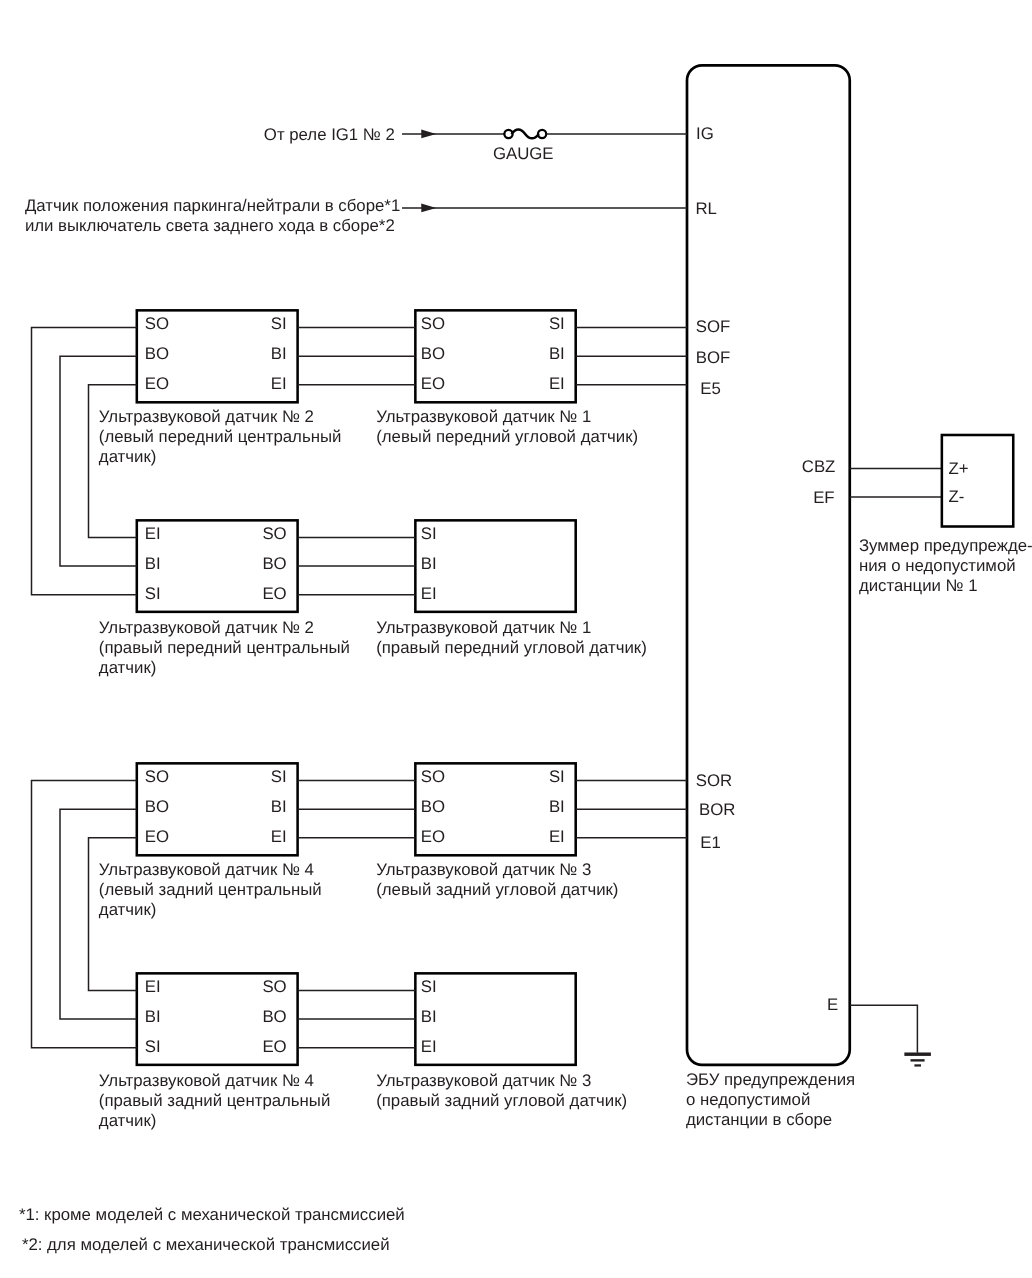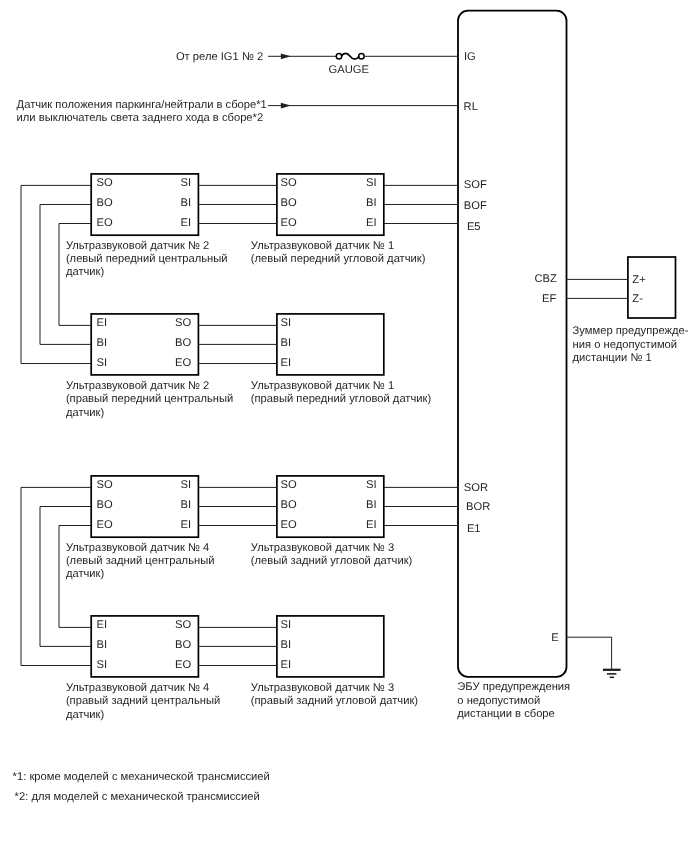--- a/index.html
+++ b/index.html
@@ -1,19 +1,19 @@
 <!DOCTYPE html>
 <html><head>
 <meta charset="utf-8">
 <title>Ultrasonic sensor wiring diagram</title>
 <style>
   html,body{margin:0;padding:0;background:#ffffff;}
   body{width:688px;height:852px;overflow:hidden;
        font-family:"Liberation Sans",sans-serif;-webkit-font-smoothing:antialiased;text-rendering:geometricPrecision;}
-  #sheet{position:relative;width:688px;height:680px;background:#fff;}
+  #sheet{position:relative;width:688px;height:680px;background:#fff;margin-top:33px;}
   svg#dia{display:block;position:absolute;left:0;top:0;}
   .wire{stroke:#231f20;stroke-width:1;fill:none;stroke-linecap:butt;}
   .box{stroke:#000;stroke-width:1.7;fill:#ffffff;}
   .ecubox{stroke:#000;stroke-width:1.8;fill:#ffffff;}
   .arrow{fill:#231f20;stroke:none;}
   .fusec{stroke:#000;stroke-width:1.5;fill:#fff;}
   .fusew{stroke:#000;stroke-width:1.7;fill:none;}
   .gnd{stroke:#231f20;fill:none;stroke-linecap:butt;}
   text{fill:#231f20;font-family:"Liberation Sans",sans-serif;}
   .pin{font-size:11.2px;}

